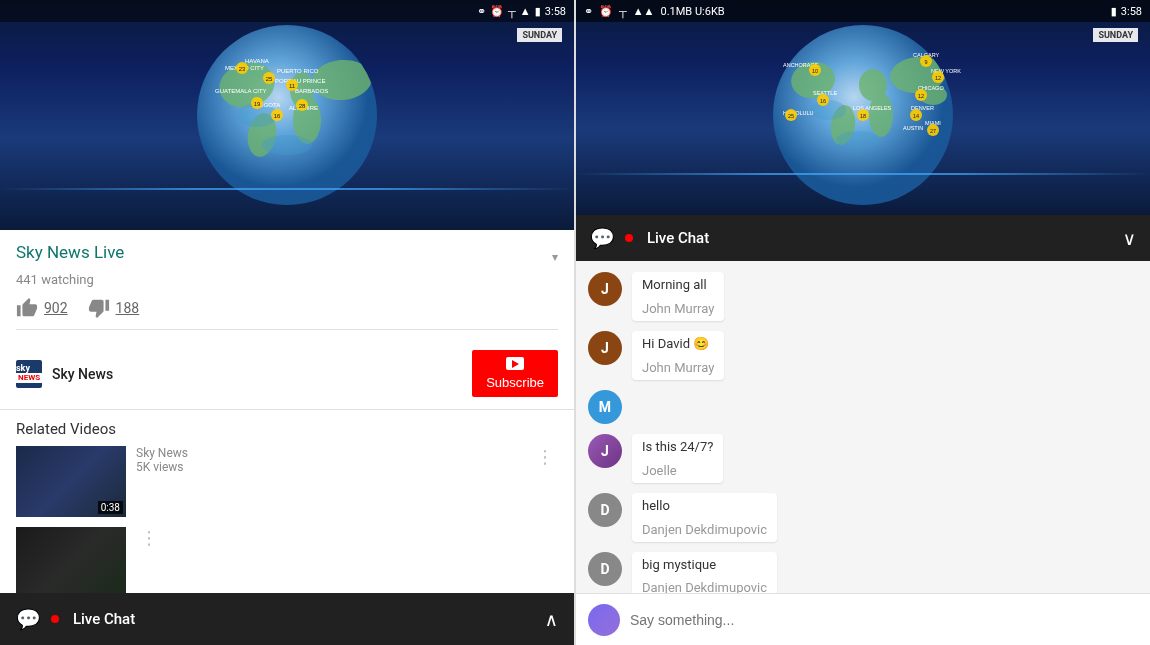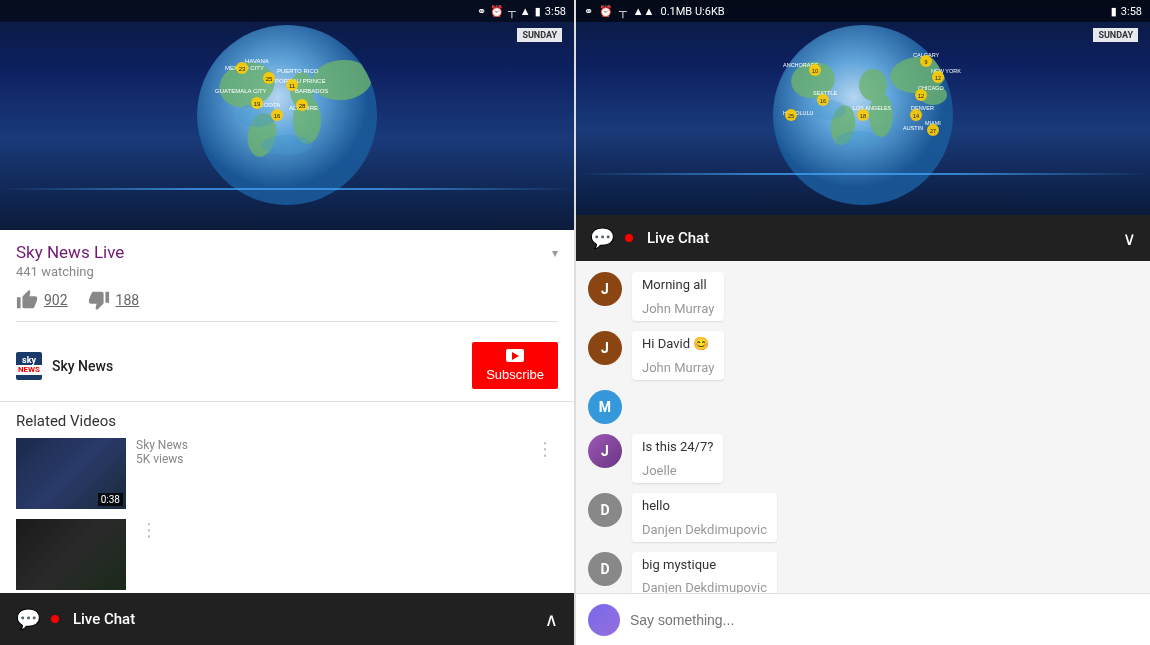--- a/index.html
+++ b/index.html
@@ -57,22 +57,22 @@
     }
 
     .video-info {
       padding: 12px 16px 8px;
       flex-shrink: 0;
     }
 
     .video-title {
       font-size: 17px;
       font-weight: normal;
-      color: #701a75;
-      margin-bottom: 2px;
+      color: #0f766e;
+      margin-bottom: 10px;
     }
 
     .video-watching {
       font-size: 13px;
       color: #888;
       margin-bottom: 10px;
     }
 
     .video-actions {
       display: flex;
@@ -109,21 +109,21 @@
       border-bottom: 1px solid #e0e0e0;
     }
 
     .channel-logo {
       width: 26px;
       height: 28px;
       background: #1a3a6a;
       border-radius: 2px;
       display: flex;
       flex-direction: column;
-      align-items: center;
+      align-items: flex-start;
       justify-content: center;
       margin-right: 10px;
       flex-shrink: 0;
     }
 
     .channel-logo-sky {
       color: #fff;
       font-size: 9px;
       font-weight: bold;
       line-height: 1;

